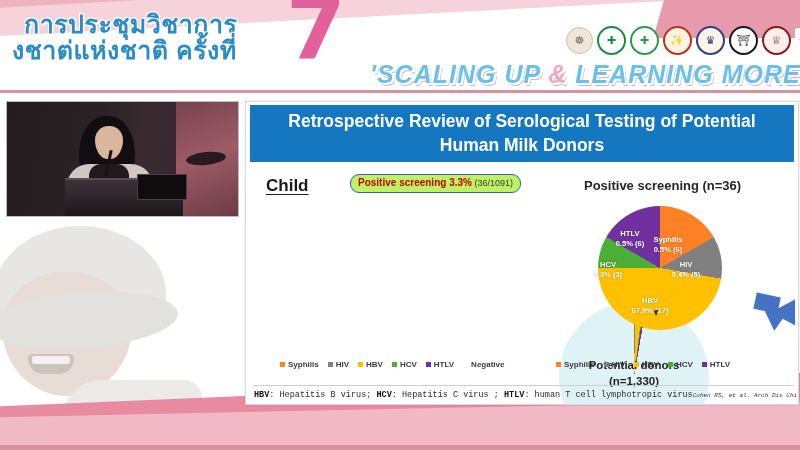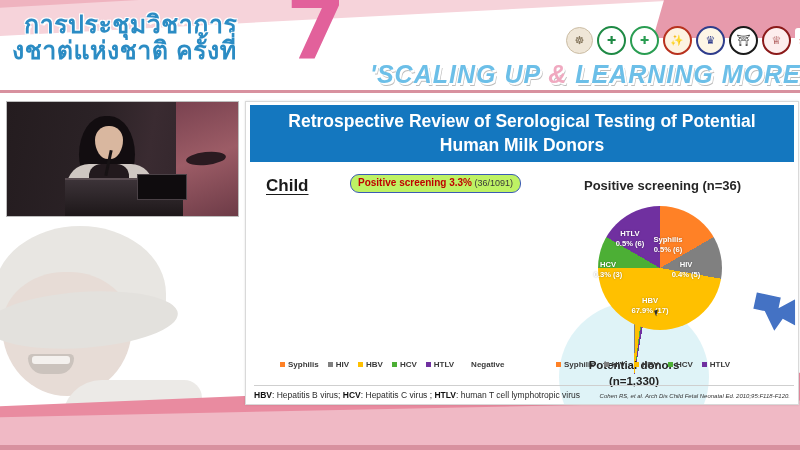--- a/index.html
+++ b/index.html
@@ -438,22 +438,22 @@
   .lg-sw { width: 5px; height: 5px; display: inline-block; }
   .lg-item.nolabel .lg-sw { background: transparent; }
 
   .footnote {
     position: absolute;
     left: 8px; top: 283px;
     width: 540px;
     border-top: 1px solid #cfcfcf;
     padding-top: 4px;
     display: flex;
-    justify-content: space-between;
     align-items: baseline;
+    font-family: Liberation Mono, monospace;
   }
   .footnote-text {
     font-size: 8.5px;
     color: #2b2b2b;
     white-space: nowrap;
   }
   .footnote-text b { color: #111; }
   .footnote-cite {
     font-size: 6px;
     font-style: italic;

